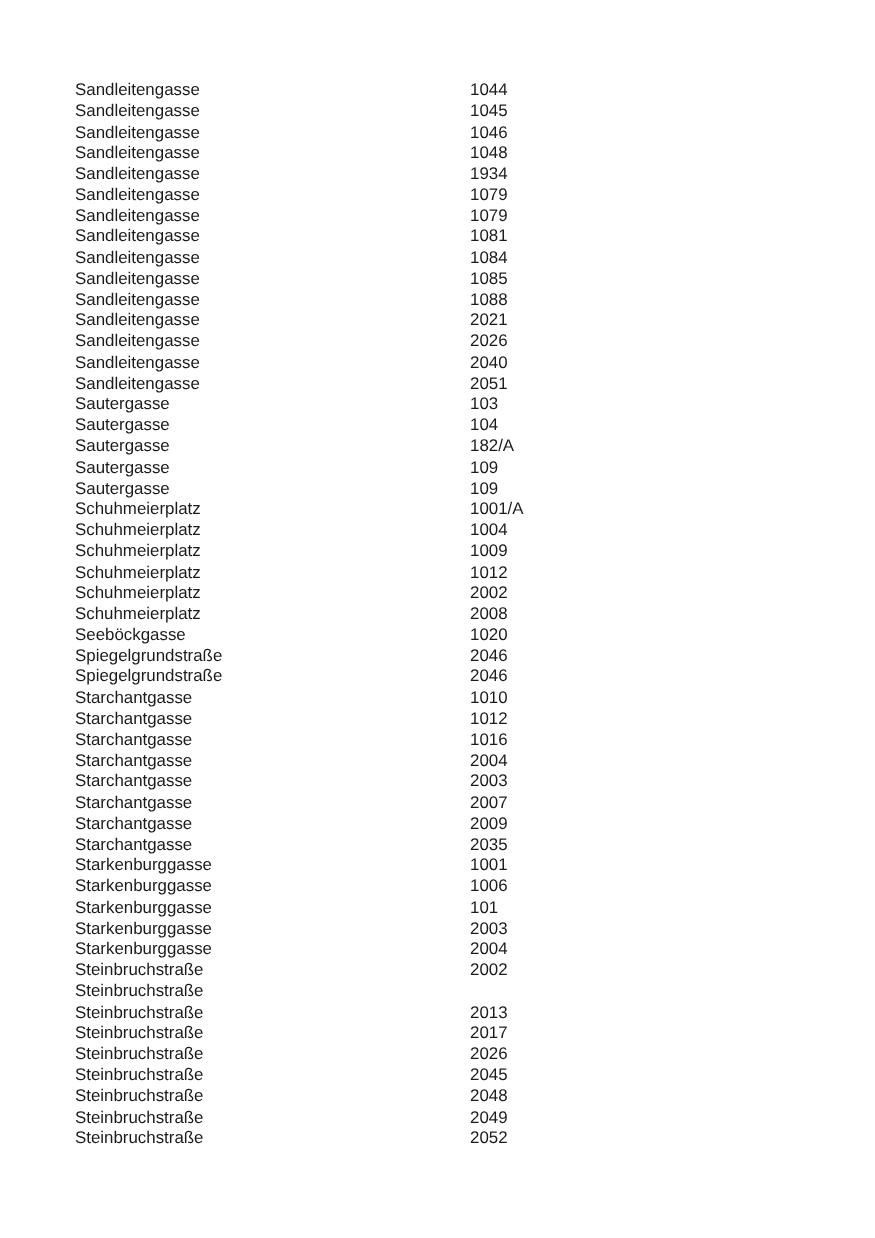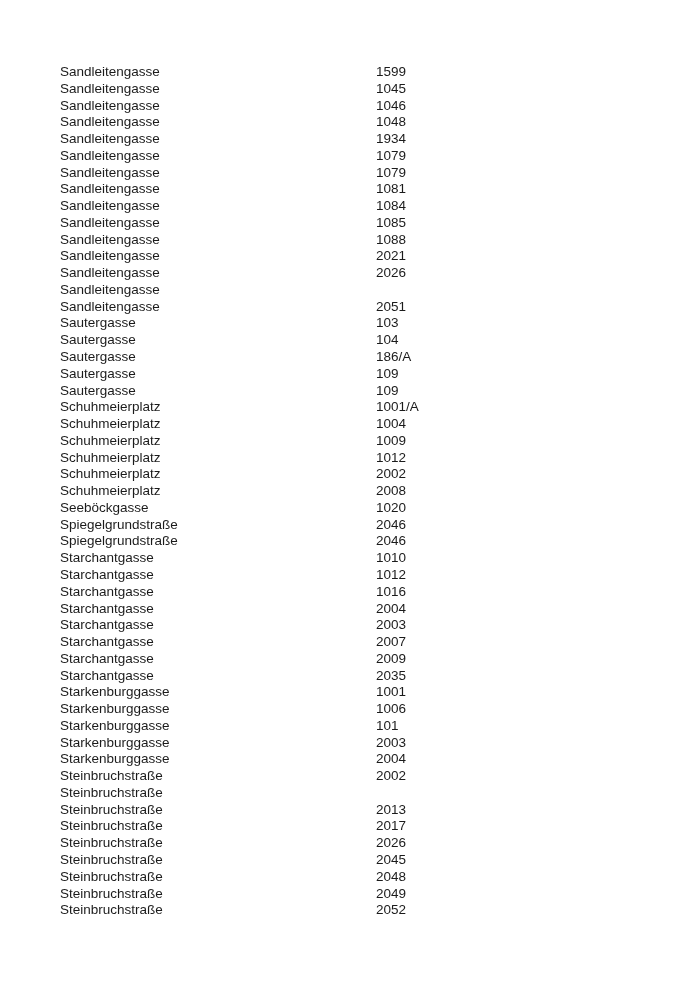--- a/index.html
+++ b/index.html
@@ -37,21 +37,21 @@
     flex: 1;
   }
 </style>
 </head>
 <body>
 
 <main class="list-container">
   <div id="rows">
   <div class="row">
     <span class="street">Sandleitengasse</span>
-    <span class="num">1599</span>
+    <span class="num">1044</span>
   </div>
 
   <div class="row">
     <span class="street">Sandleitengasse</span>
     <span class="num">1045</span>
   </div>
 
   <div class="row">
     <span class="street">Sandleitengasse</span>
     <span class="num">1046</span>
@@ -102,40 +102,41 @@
     <span class="num">2021</span>
   </div>
 
   <div class="row">
     <span class="street">Sandleitengasse</span>
     <span class="num">2026</span>
   </div>
 
   <div class="row">
     <span class="street">Sandleitengasse</span>
+    <span class="num">2040</span>
   </div>
 
   <div class="row">
     <span class="street">Sandleitengasse</span>
     <span class="num">2051</span>
   </div>
 
   <div class="row">
     <span class="street">Sautergasse</span>
     <span class="num">103</span>
   </div>
 
   <div class="row">
     <span class="street">Sautergasse</span>
     <span class="num">104</span>
   </div>
 
   <div class="row">
     <span class="street">Sautergasse</span>
-    <span class="num">186/A</span>
+    <span class="num">182/A</span>
   </div>
 
   <div class="row">
     <span class="street">Sautergasse</span>
     <span class="num">109</span>
   </div>
 
   <div class="row">
     <span class="street">Sautergasse</span>
     <span class="num">109</span>

